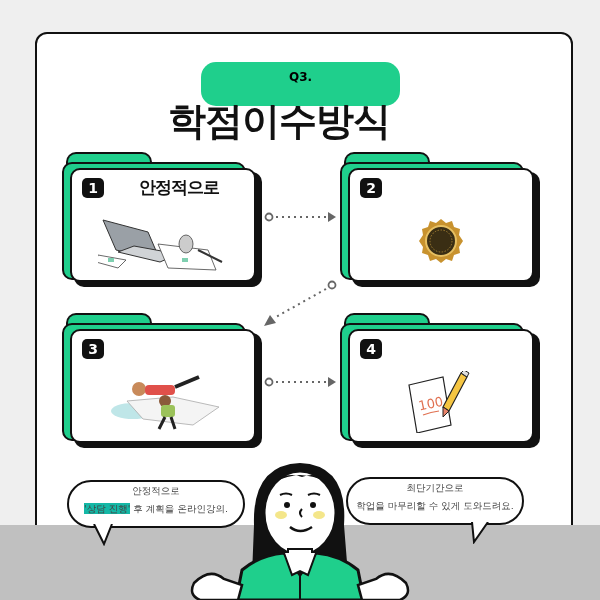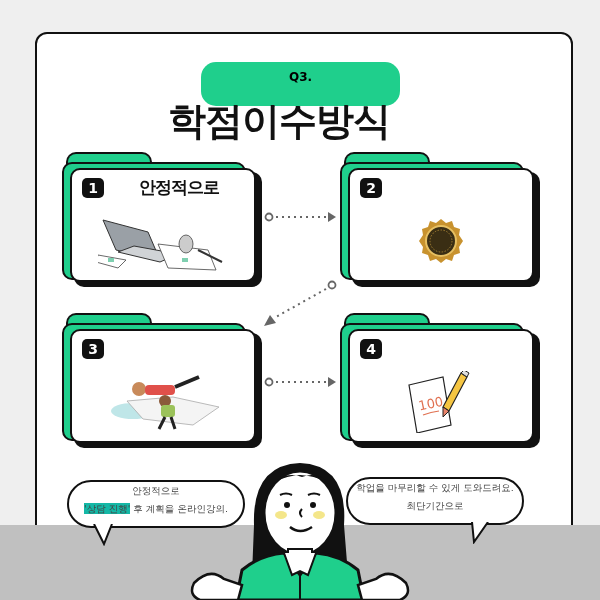--- a/index.html
+++ b/index.html
@@ -127,22 +127,22 @@
 
 <div class="bubble" style="left:67px; top:480px; width:178px; height:48px;">
   <div>안정적으로</div>
   <div><span class="hl">'상담 진행'</span><span> 후 계획을 온라인강의.</span></div>
 </div>
 <svg style="position:absolute; left:92px; top:524px;" width="24" height="22" viewBox="0 0 24 22">
   <path d="M2,0 L12,20 L20,0" fill="#fff" stroke="#111" stroke-width="2"></path>
 </svg>
 
 <div class="bubble" style="left:346px; top:477px; width:178px; height:48px;">
+  <div>최단기간으로</div>
   <div>학업을 마무리할 수 있게 도와드려요.</div>
-  <div>최단기간으로</div>
 </div>
 <svg style="position:absolute; left:468px; top:522px;" width="24" height="22" viewBox="0 0 24 22">
   <path d="M4,0 L6,20 L20,0" fill="#fff" stroke="#111" stroke-width="2"></path>
 </svg>
 
 <svg class="person" viewBox="0 0 240 145">
   <path d="M74,70 Q72,10 120,8 Q168,10 164,70 L168,120 L72,120 Z" fill="#111"></path>
   <ellipse cx="120" cy="58" rx="36" ry="42" fill="#fff" stroke="#111" stroke-width="3"></ellipse>
   <path d="M86,40 Q100,14 122,22 Q144,14 156,40 Q150,22 120,20 Q92,22 86,40Z" fill="#111"></path>
   <circle cx="107" cy="50" r="3" fill="#111"></circle>

